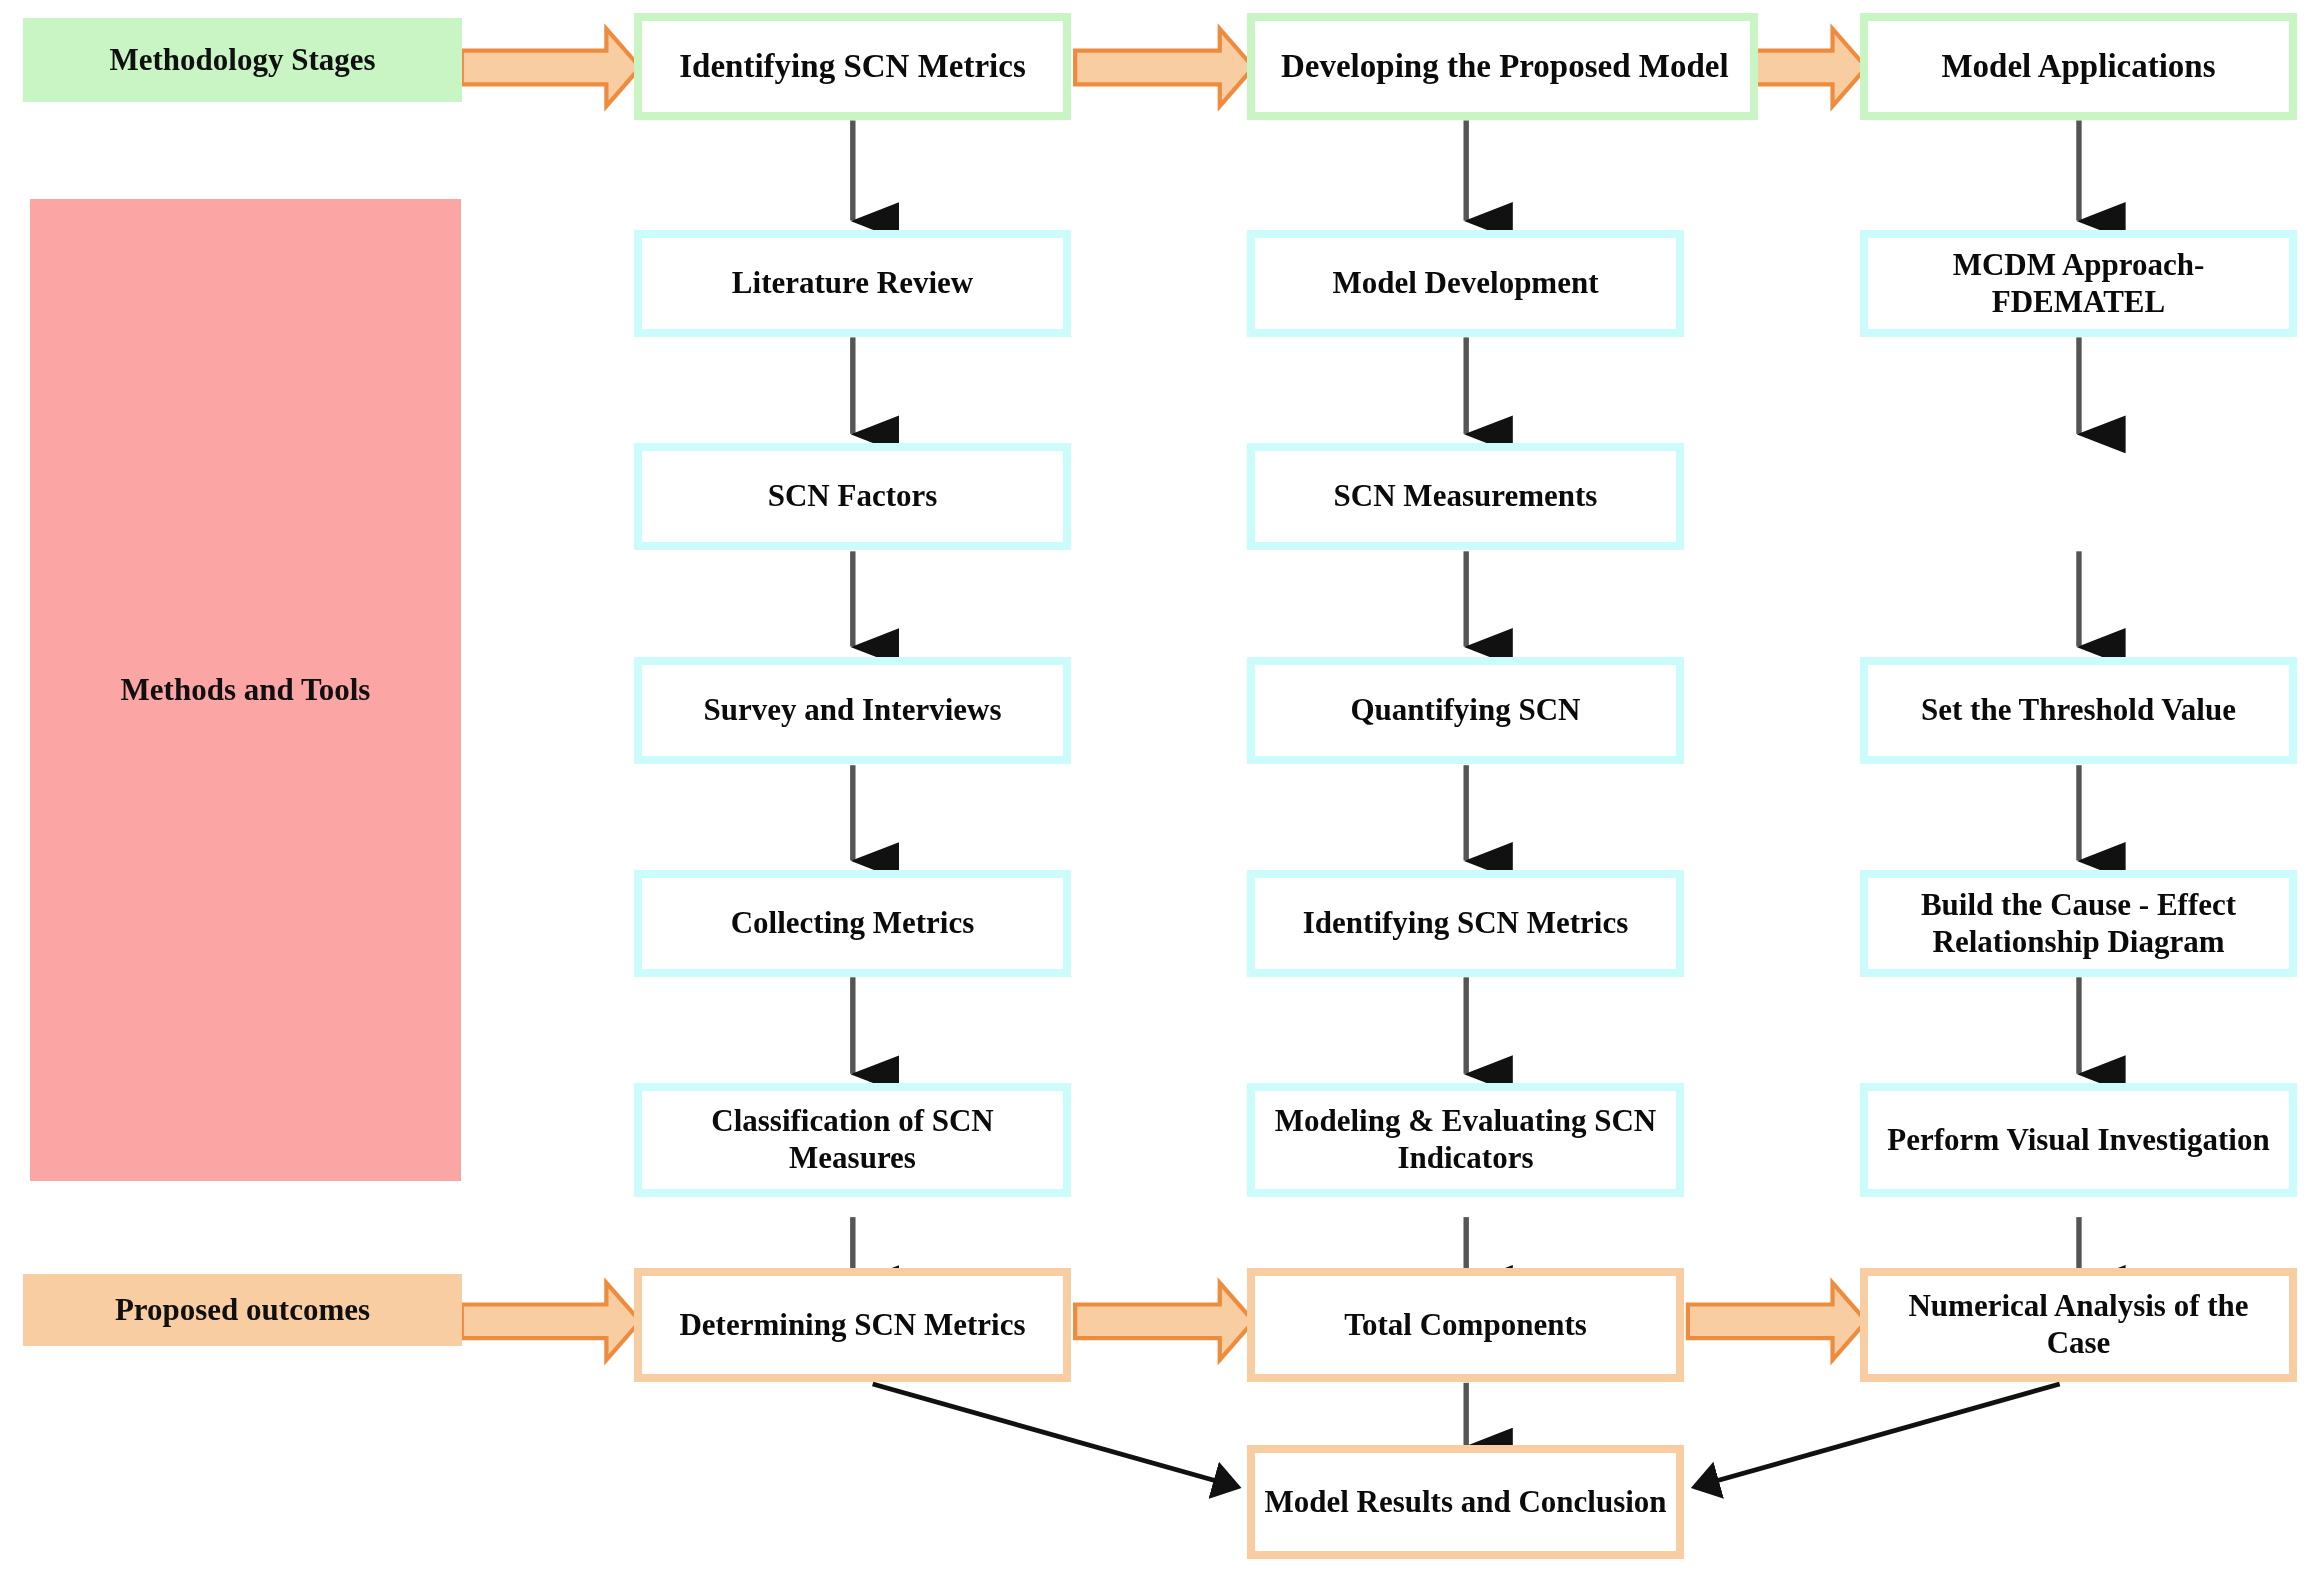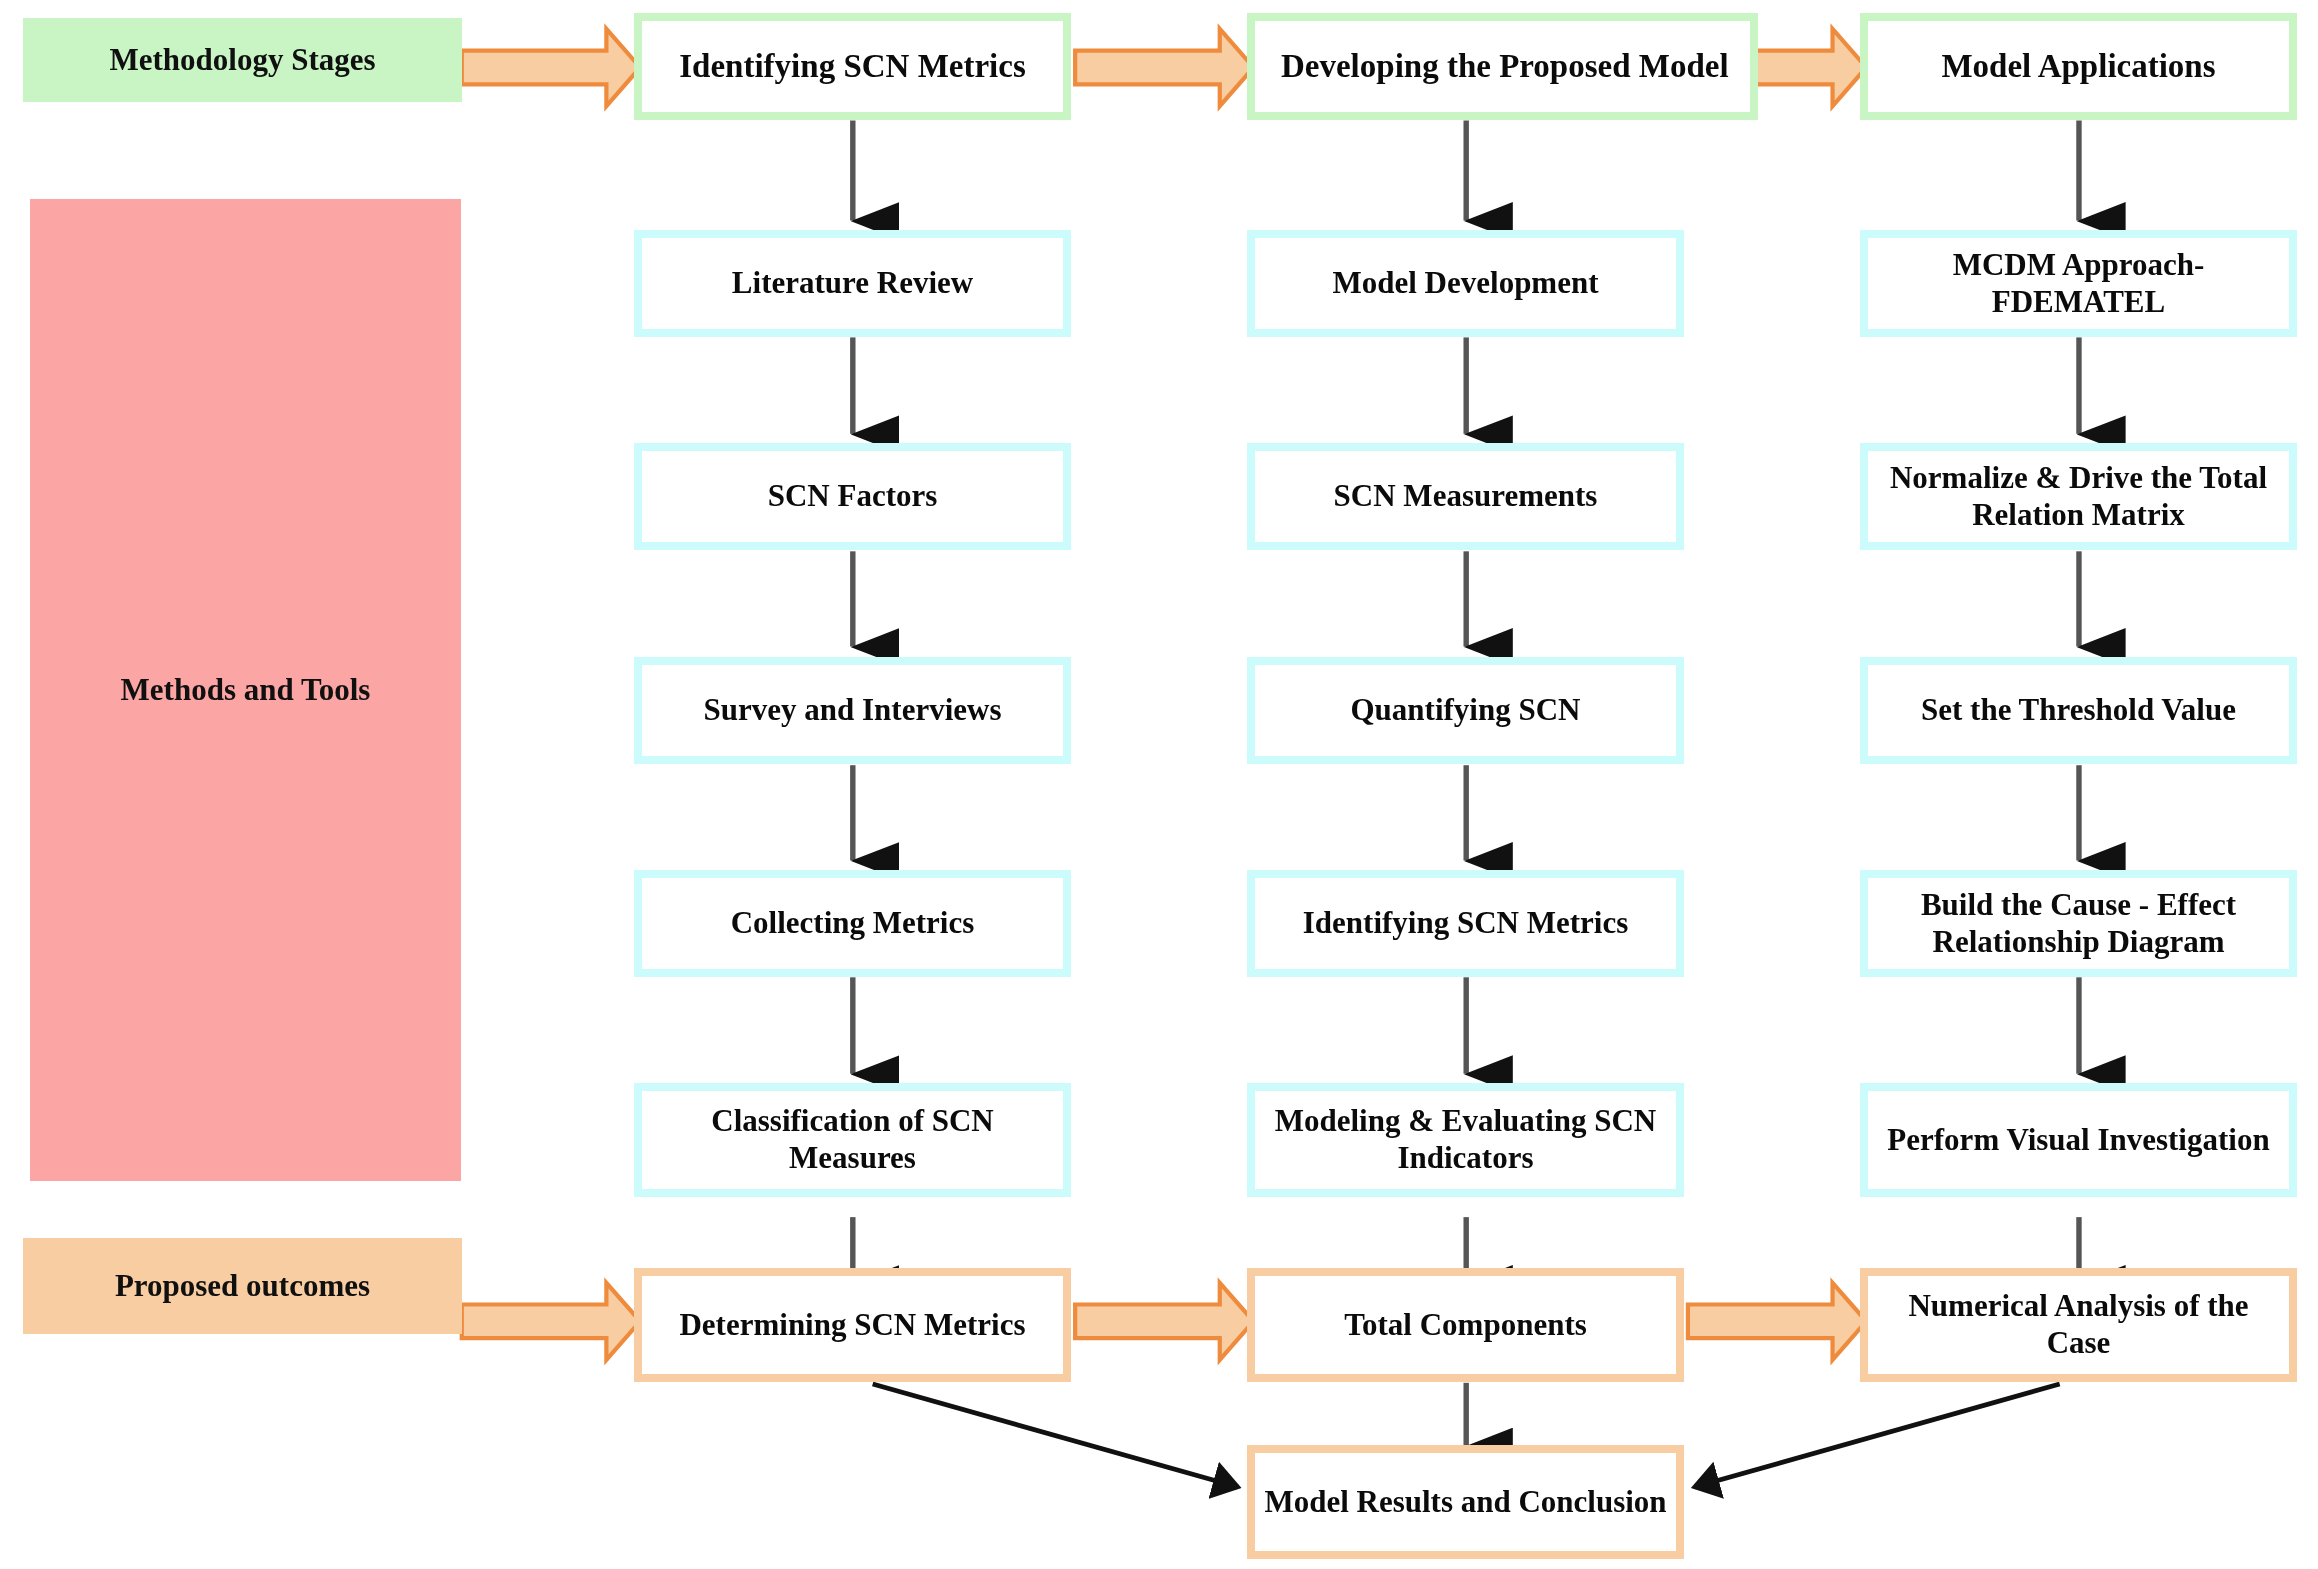--- a/index.html
+++ b/index.html
@@ -132,21 +132,21 @@
   </svg>
 
   <div class="band band-green fs-band" style="left:23px; top:18px; width:439px; height:84px;">
     <span>Methodology Stages</span>
   </div>
 
   <div class="band band-cyan fs-band" style="left:30px; top:199px; width:431px; height:982px;">
     <span>Methods and Tools</span>
   </div>
 
-  <div class="band band-orange fs-band" style="left:23px; top:1238px; width:439px; height:96px;">
+  <div class="band band-orange fs-band" style="left:23px; top:1274px; width:439px; height:72px;">
     <span>Proposed outcomes</span>
   </div>
 
   <div class="node node-green fs-head" style="left:634px; top:13.3px; width:437px; height:107px;">
     <span class="txt">Identifying SCN Metrics</span>
   </div>
 
   <div class="node node-green fs-head" style="left:1247px; top:13.3px; width:511px; height:107px;padding-left:13px;">
     <span class="txt">Developing the Proposed Model</span>
   </div>
@@ -164,23 +164,20 @@
   <div class="node node-cyan fs-body" style="left:1860px; top:230px; width:437px; height:107px;">
     <span class="txt">MCDM Approach-FDEMATEL</span>
   </div>
 
   <div class="node node-cyan fs-body" style="left:634px; top:443px; width:437px; height:107px;">
     <span class="txt">SCN Factors</span>
   </div>
   <div class="node node-cyan fs-body" style="left:1247px; top:443px; width:437px; height:107px;">
     <span class="txt">SCN Measurements</span>
   </div>
-  <div class="node node-cyan fs-body" style="left:1860px; top:443px; width:437px; height:107px;">
-    <span class="txt">Normalize &amp; Drive the Total Relation Matrix</span>
-  </div>
 
   <div class="node node-cyan fs-body" style="left:634px; top:657px; width:437px; height:107px;">
     <span class="txt">Survey and Interviews</span>
   </div>
   <div class="node node-cyan fs-body" style="left:1247px; top:657px; width:437px; height:107px;">
     <span class="txt">Quantifying SCN</span>
   </div>
   <div class="node node-cyan fs-body" style="left:1860px; top:657px; width:437px; height:107px;">
     <span class="txt">Set the Threshold Value</span>
   </div>

